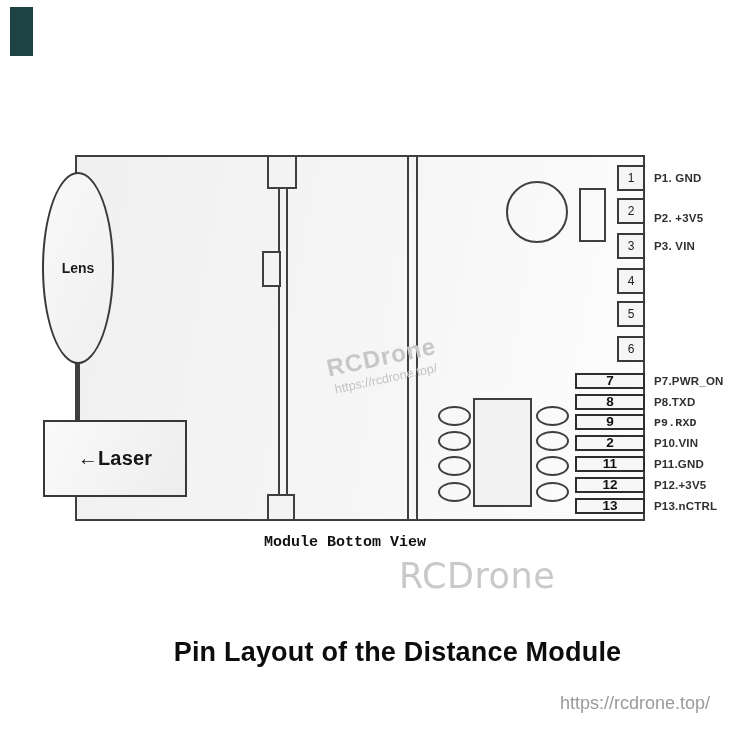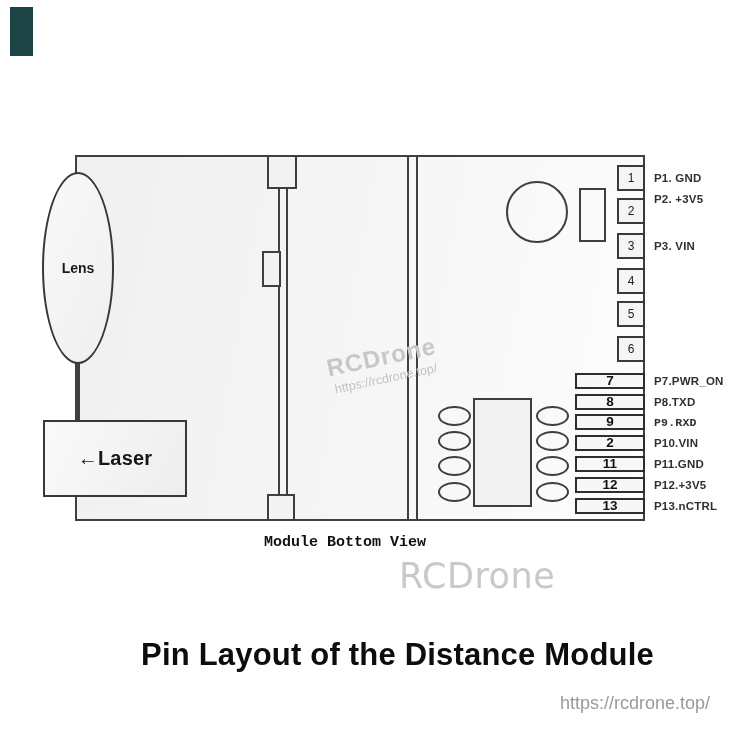--- a/index.html
+++ b/index.html
@@ -95,21 +95,21 @@
   }
 
   
   .caption {
     left: 255px; top: 534px; width: 180px; text-align: center;
     font-family: Liberation Mono, monospace;
     font-weight: 700; font-size: 15px; color: #111111; white-space: nowrap;
   }
   .main-title {
     left: 45px; top: 637px; width: 705px; text-align: center;
-    font-size: 31px; font-weight: 700; color: #0d0d0d; letter-spacing: 0.2px;
+    font-size: 27px; font-weight: 700; color: #0d0d0d; letter-spacing: 0.2px;
   }
   .footer-url {
     right: 40px; top: 693px;
     font-size: 18px; color: #9a9a9a;
   }
 </style>
 </head>
 <body>
 
 <div class="abs corner-mark"></div>
@@ -152,21 +152,21 @@
 <div class="abs pad" style="left:536px; top:482px;"></div>
 
 <div class="abs pin-square" style="top:165px;">1</div>
 <div class="abs pin-square" style="top:198px;">2</div>
 <div class="abs pin-square" style="top:233px;">3</div>
 <div class="abs pin-square" style="top:268px;">4</div>
 <div class="abs pin-square" style="top:301px;">5</div>
 <div class="abs pin-square" style="top:336px;">6</div>
 
 <div class="abs pin-label" style="top:170px;">P1. GND</div>
-<div class="abs pin-label" style="top:191px;text-align:center;">P2. +3V5</div>
+<div class="abs pin-label" style="top:210px;text-align:center;">P2. +3V5</div>
 <div class="abs pin-label" style="top:238px;">P3. VIN</div>
 
 <div class="abs pin-bar" style="top:373px;">7</div>
 <div class="abs pin-bar" style="top:394px;">8</div>
 <div class="abs pin-bar" style="top:414px;">9</div>
 <div class="abs pin-bar" style="top:435px;">2</div>
 <div class="abs pin-bar" style="top:456px;">11</div>
 <div class="abs pin-bar" style="top:477px;">12</div>
 <div class="abs pin-bar" style="top:498px;">13</div>
 

